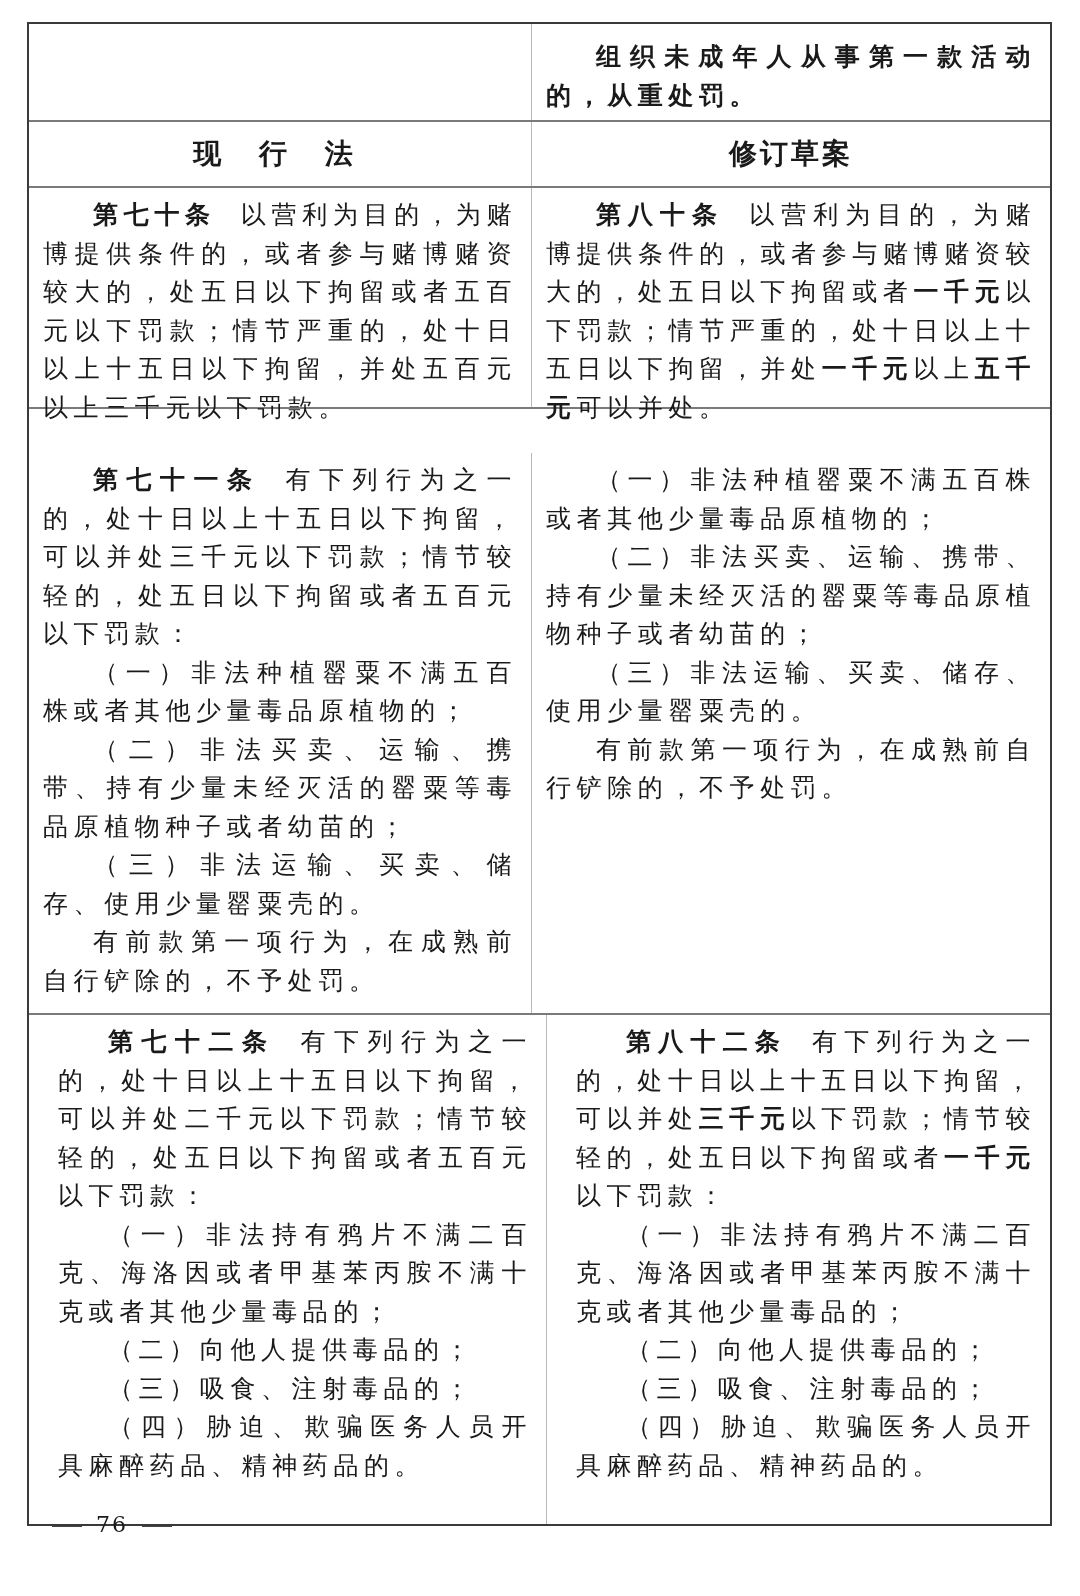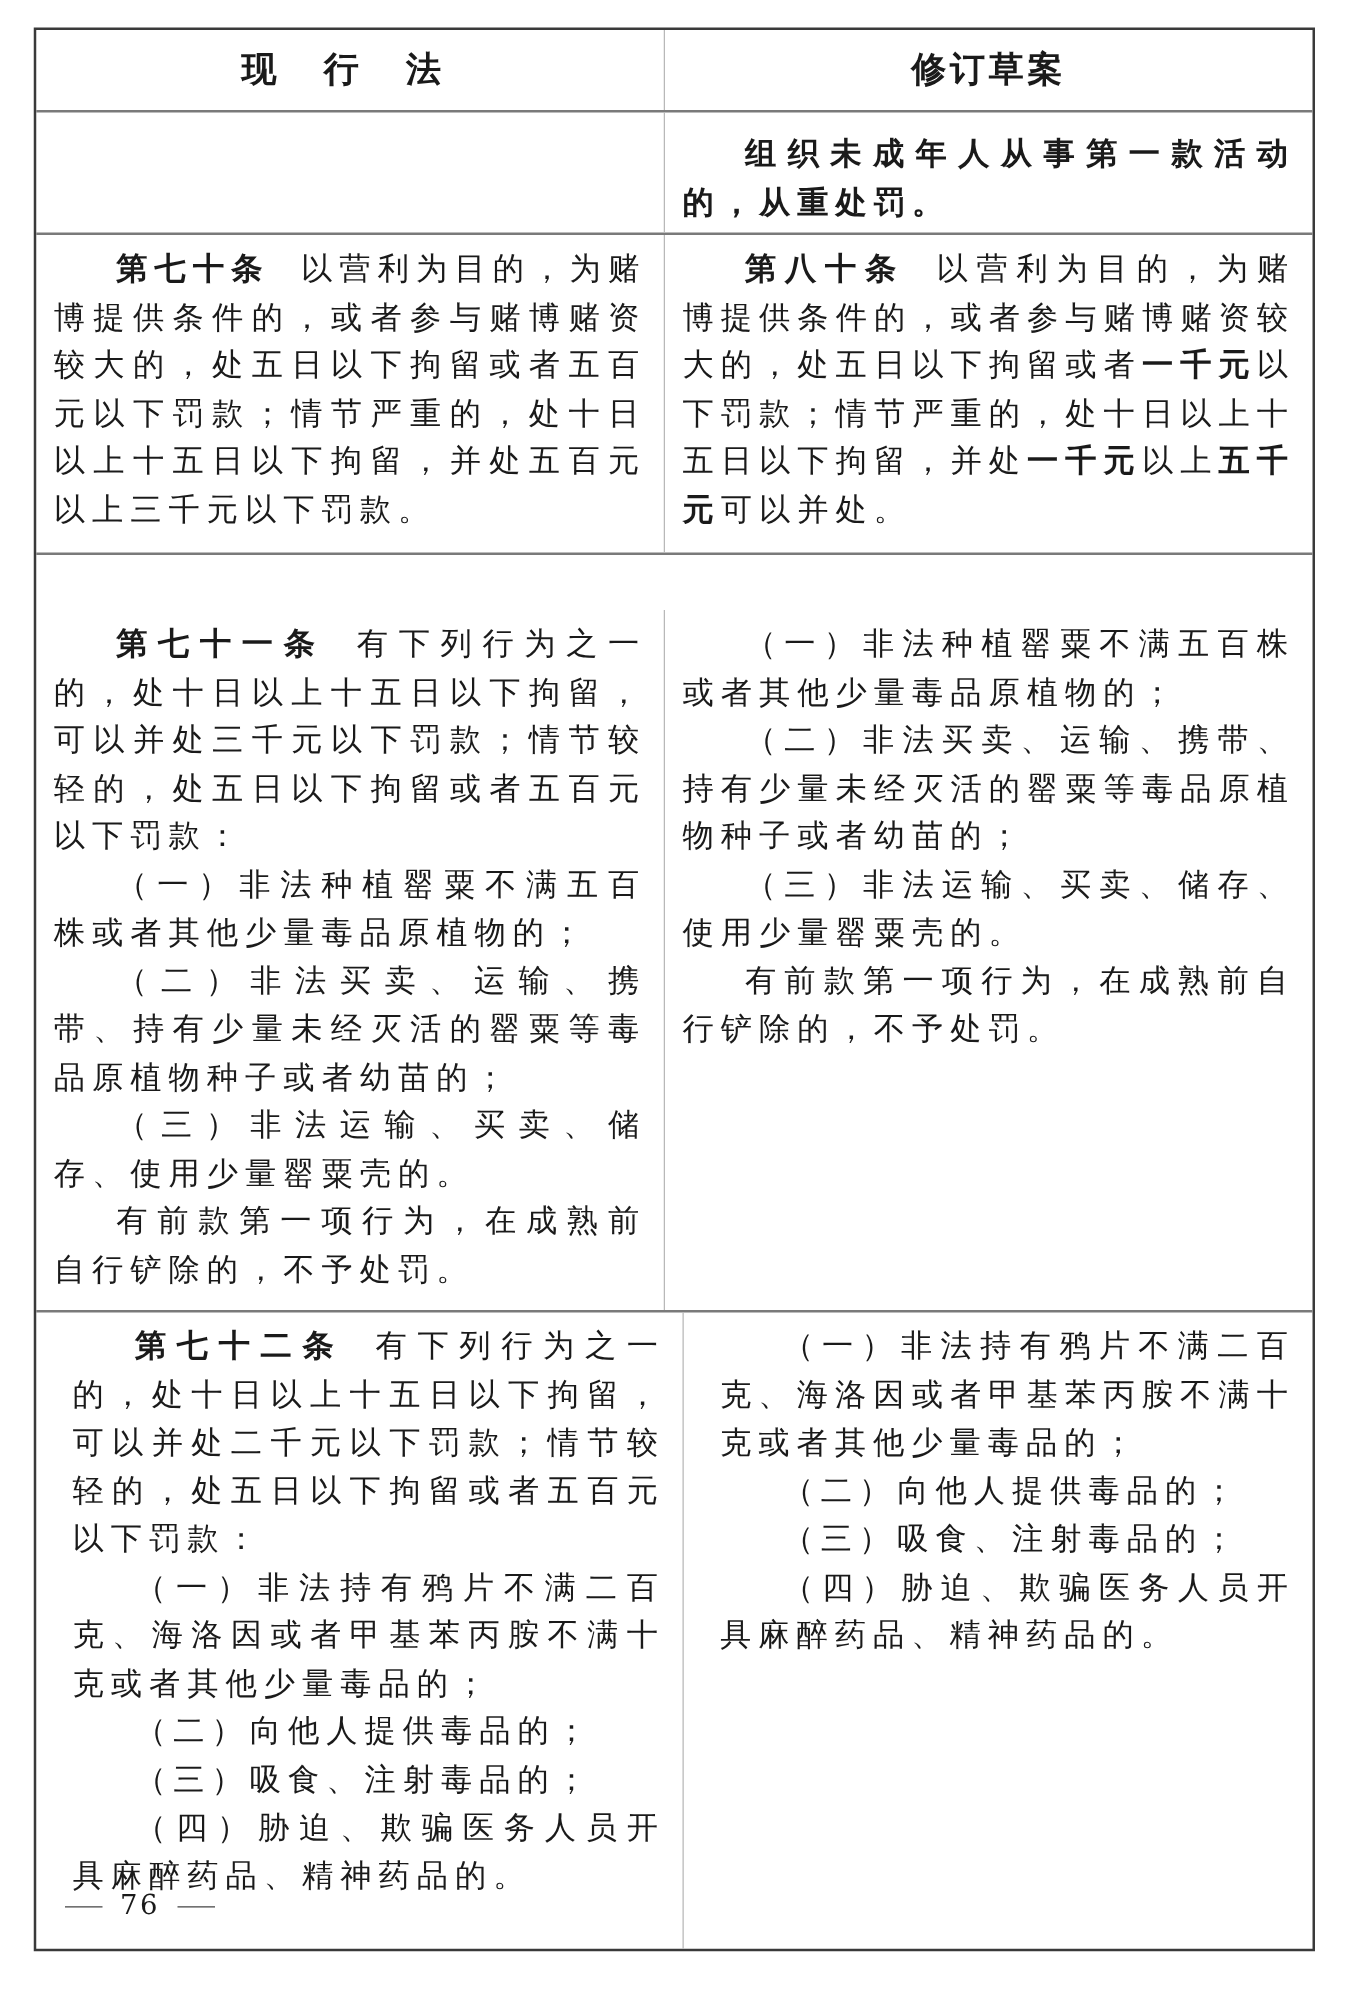--- a/index.html
+++ b/index.html
@@ -14,45 +14,45 @@
   .cell.left { width: 503px; border-right: 1px solid #b8b8b8; }
   .cell.right { flex: 1; }
   .header .cell { height: 64px; display: flex; align-items: center; justify-content: center;
                   font-family: "DejaVu Sans", "Liberation Sans", sans-serif; font-weight: bold;
                   font-size: 28px; letter-spacing: 3px; padding: 0; }
   .header .cell.left span { letter-spacing: 14px; }
   .p { text-indent: 2em; margin: 0; }
   .b { font-family: "DejaVu Sans", "Liberation Sans", sans-serif; font-weight: bold; }
   .art { font-family: "DejaVu Sans", "Liberation Sans", sans-serif; font-weight: bold; margin-right: 1em; }
   .row-intro .cell { height: 96px; padding-top: 14px; }
-  .row-70 .cell { height: 254px; }
+  .row-70 .cell { height: 219px; }
   .row-71 .cell { height: 560px; margin-top: 44px; }
   .row-72 .cell { height: 509px; margin-left: 15px; }
   .page-number { position: absolute; left: 38px; top: 1512px; font-size: 22px;
                  font-family: "DejaVu Serif", "Liberation Serif", serif; letter-spacing: 2px; }
   .page-number .dash { display: inline-block; width: 30px; height: 1px; background: #444;
                        vertical-align: middle; margin: 0 14px; }
 </style>
 </head>
 <body>
 
 <div class="page-table">
+  <div class="row row-intro">
+    <div class="cell left"></div>
+    <div class="cell right">
+        <p class="p"><span class="b">组织未成年人从事第一款活动的，从重处罚。</span></p>
+      </div>
+  </div>
   <div class="row header">
     <div class="cell left">
       <span>现 行 法</span>
     </div>
     <div class="cell right">
       <span>修订草案</span>
     </div>
-  </div>
-  <div class="row row-intro">
-    <div class="cell left"></div>
-    <div class="cell right">
-        <p class="p"><span class="b">组织未成年人从事第一款活动的，从重处罚。</span></p>
-      </div>
   </div>
   <div class="row row-70">
     <div class="cell left">
         <p class="p"><span class="art">第七十条</span><span>以营利为目的，为赌博提供条件的，或者参与赌博赌资较大的，处五日以下拘留或者五百元以下罚款；情节严重的，处十日以上十五日以下拘留，并处五百元以上三千元以下罚款。</span></p>
       </div>
     <div class="cell right">
         <p class="p"><span class="art">第八十条</span><span>以营利为目的，为赌博提供条件的，或者参与赌博赌资较大的，处五日以下拘留或者</span><span class="b">一千元</span><span>以下罚款；情节严重的，处十日以上十五日以下拘留，并处</span><span class="b">一千元</span><span>以上</span><span class="b">五千元</span><span>可以并处。</span></p>
       </div>
   </div>
   <div class="row row-71">
@@ -72,20 +72,21 @@
   </div>
   <div class="row row-72">
     <div class="cell left">
         <p class="p"><span class="art">第七十二条</span><span>有下列行为之一的，处十日以上十五日以下拘留，可以并处二千元以下罚款；情节较轻的，处五日以下拘留或者五百元以下罚款：</span></p>
         <p class="p"><span>（一）非法持有鸦片不满二百克、海洛因或者甲基苯丙胺不满十克或者其他少量毒品的；</span></p>
         <p class="p"><span>（二）向他人提供毒品的；</span></p>
         <p class="p"><span>（三）吸食、注射毒品的；</span></p>
         <p class="p"><span>（四）胁迫、欺骗医务人员开具麻醉药品、精神药品的。</span></p>
       </div>
     <div class="cell right">
+        <p class="p"><span class="art">第八十二条</span><span>有下列行为之一的，处十日以上十五日以下拘留，可以并处</span><span class="b">三千元</span><span>以下罚款；情节较轻的，处五日以下拘留或者</span><span class="b">一千元</span><span>以下罚款：</span></p>
         <p class="p"><span>（一）非法持有鸦片不满二百克、海洛因或者甲基苯丙胺不满十克或者其他少量毒品的；</span></p>
         <p class="p"><span>（二）向他人提供毒品的；</span></p>
         <p class="p"><span>（三）吸食、注射毒品的；</span></p>
         <p class="p"><span>（四）胁迫、欺骗医务人员开具麻醉药品、精神药品的。</span></p>
       </div>
   </div>
 </div>
 
 <div class="page-number">
   <span class="dash"></span><span>76</span><span class="dash"></span>

